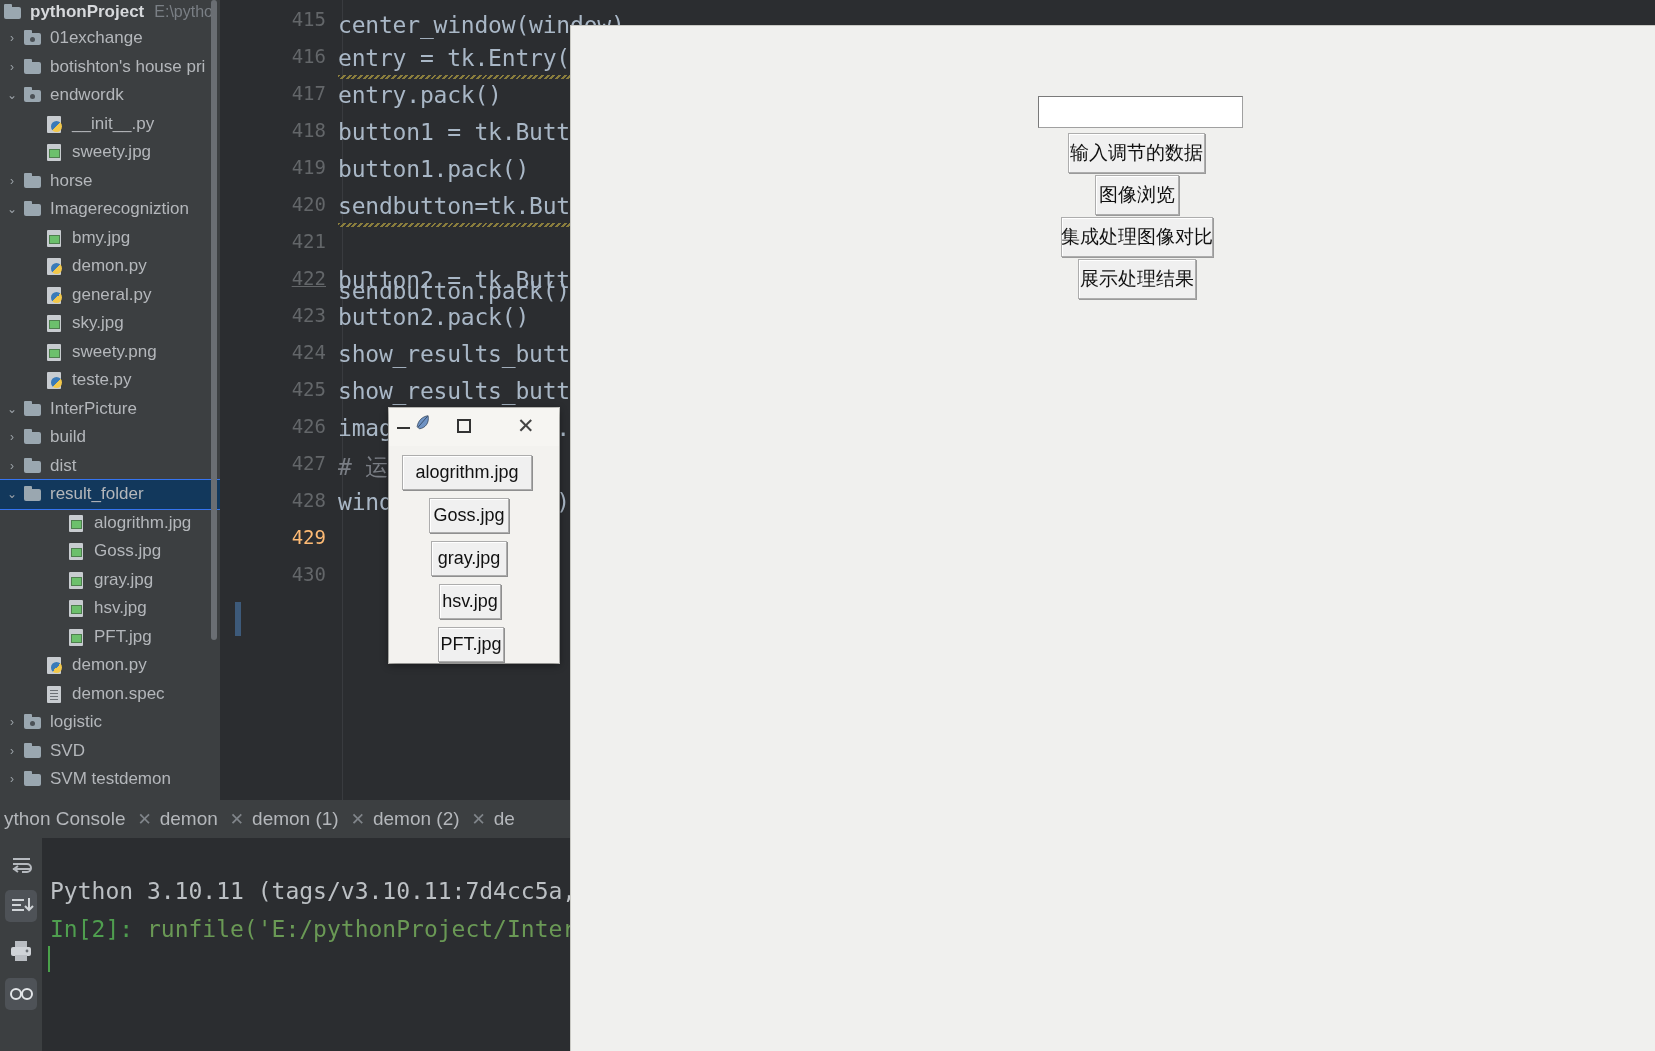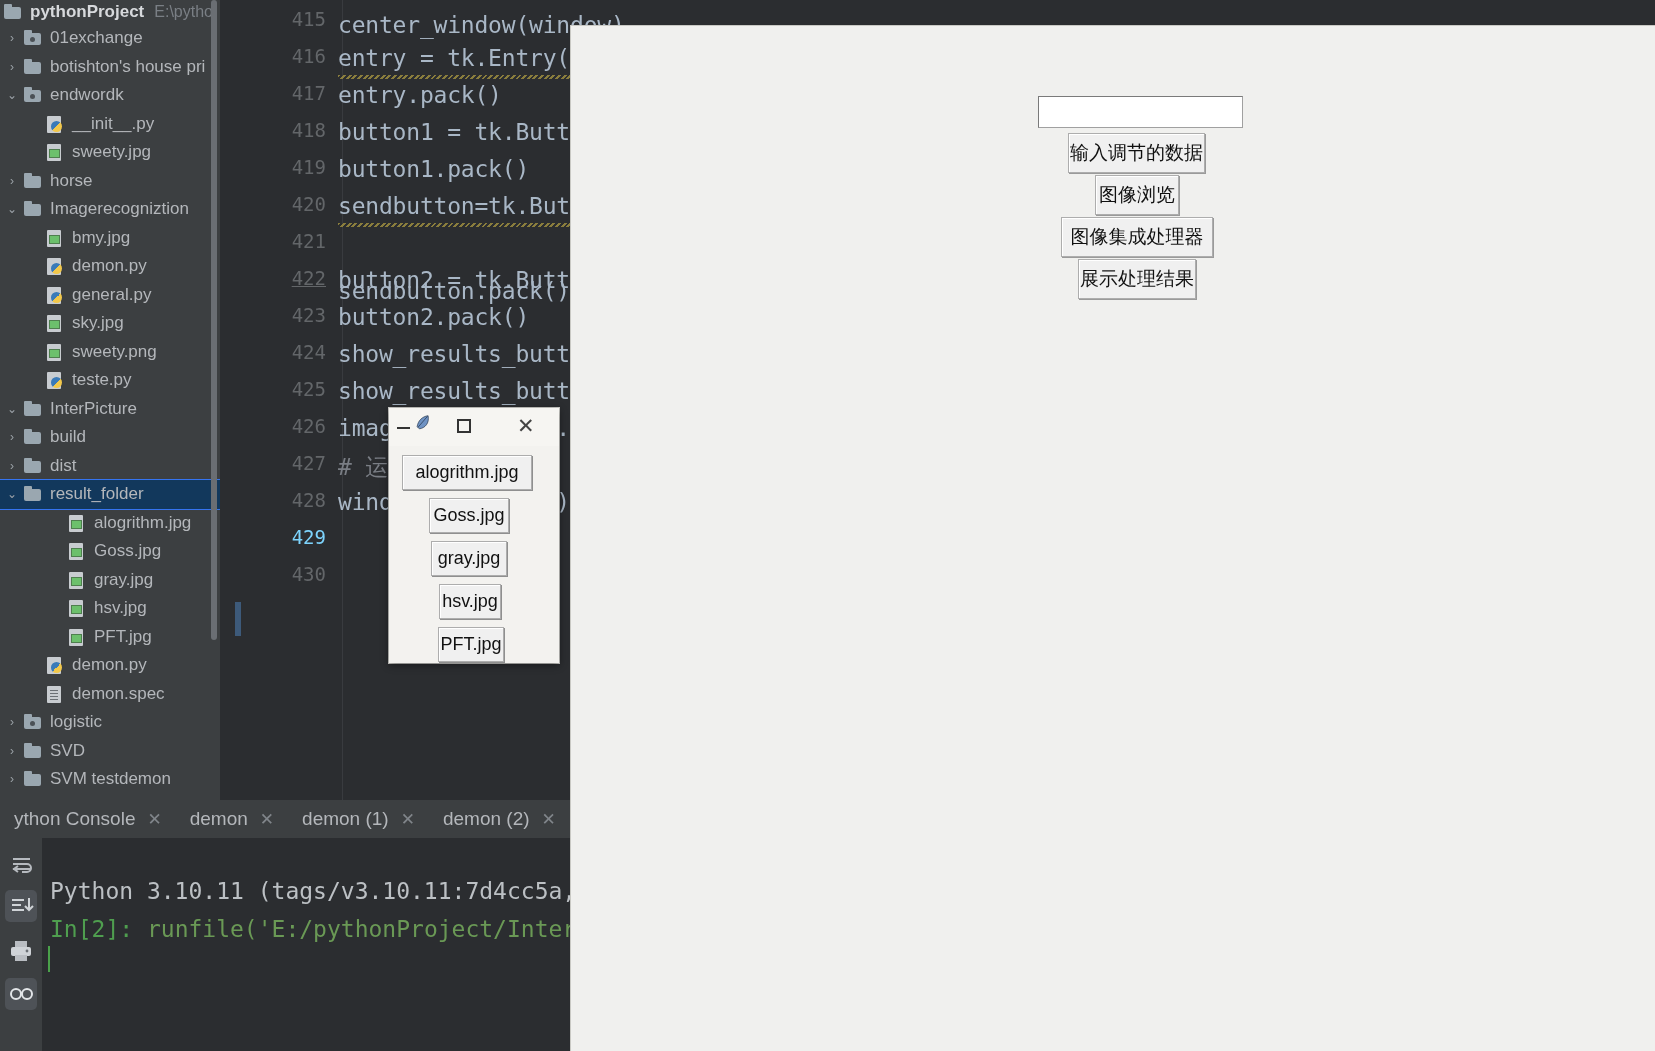--- a/index.html
+++ b/index.html
@@ -80,36 +80,36 @@
   
   .editor{ position:absolute; left:220px; top:0; right:0; height:800px; background:#2b2d30; }
   .gutter{
     position:absolute; left:15px; top:0; width:108px; height:100%;
     background:#2b2d30; border-right:1px solid #393b3f;
   }
   .gutter .ln{
     position:absolute; right:16px; color:#636669; font-size:19px;
     font-family:"DejaVu Sans Mono", monospace;
   }
-  .gutter .ln.cur{ color:#7dd3fc; }
+  .gutter .ln.cur{ color:#fdba74; }
   .code-line{
     position:absolute; left:118px; color:#a9b7c6; font-size:23px; white-space:pre;
     font-family:"DejaVu Sans Mono", monospace; letter-spacing:-0.2px;
   }
   .squiggle{ position:absolute; height:4px;
     background:repeating-linear-gradient(135deg,#9a8b3f 0 2px, transparent 2px 4px); opacity:.85; }
   .gutter-mark{ position:absolute; left:0; width:6px; height:34px; background:#3d5a7a; }
 
   
   .console-tabs{
     position:absolute; left:0; top:800px; width:100%; height:38px;
     background:#3c3f41; color:#b4b7bb; font-size:19px;
     display:flex; align-items:center; overflow:hidden;
   }
-  .ctab{ display:flex; align-items:center; padding:0 14px; height:100%; white-space:nowrap; }
+  .ctab{ display:flex; align-items:center; padding:0 4px; height:100%; white-space:nowrap; }
   .ctab .x{ margin-left:12px; color:#80858a; font-size:17px; }
   .console-body{
     position:absolute; left:0; top:838px; width:100%; bottom:0; background:#2b2d30;
   }
   .console-side{
     position:absolute; left:0; top:0; width:42px; bottom:0; background:#3c3f41;
   }
   .side-btn{
     position:absolute; left:5px; width:32px; height:32px; border-radius:5px;
   }
@@ -533,21 +533,21 @@
     <div class="tk-client">
       <input class="tk-entry" type="text" placeholder="" style="">
       <div id="tk-buttons-host">
           <div class="tk-btn" style="left: 497px; top: 63px; width: 137px; height: 40px;">
             <span>输入调节的数据</span>
           </div>
           <div class="tk-btn" style="left: 524px; top: 105px; width: 84px; height: 40px;">
             <span>图像浏览</span>
           </div>
           <div class="tk-btn" style="left: 490px; top: 147px; width: 152px; height: 40px;">
-            <span>图像集成处理器</span>
+            <span>集成处理图像对比</span>
           </div>
           <div class="tk-btn" style="left: 507px; top: 189px; width: 118px; height: 40px;">
             <span>展示处理结果</span>
           </div>
         </div>
 
     </div>
   </div>
 
   <div class="tk-pop">

